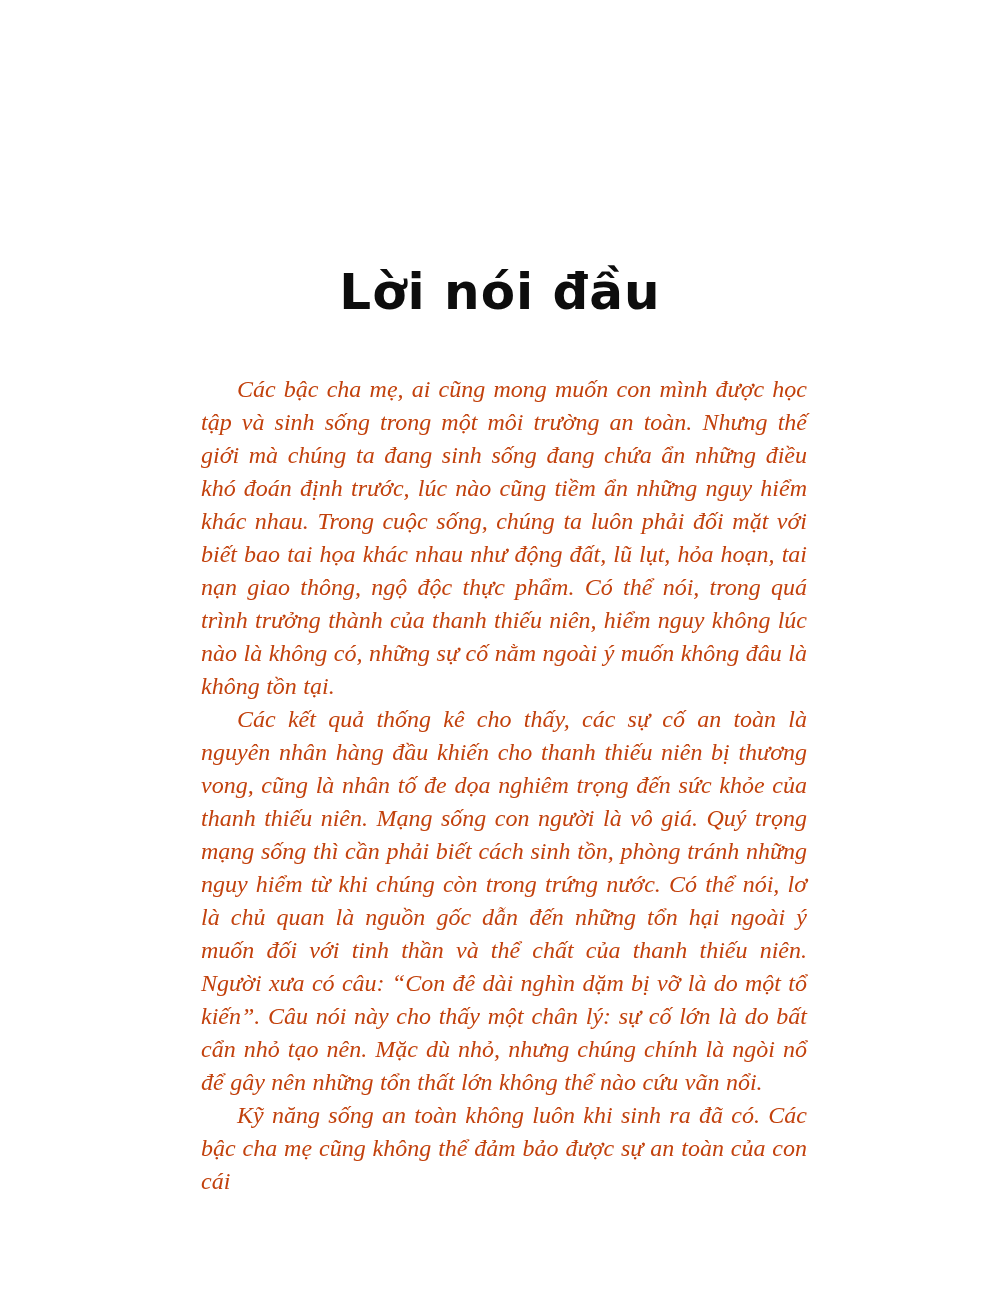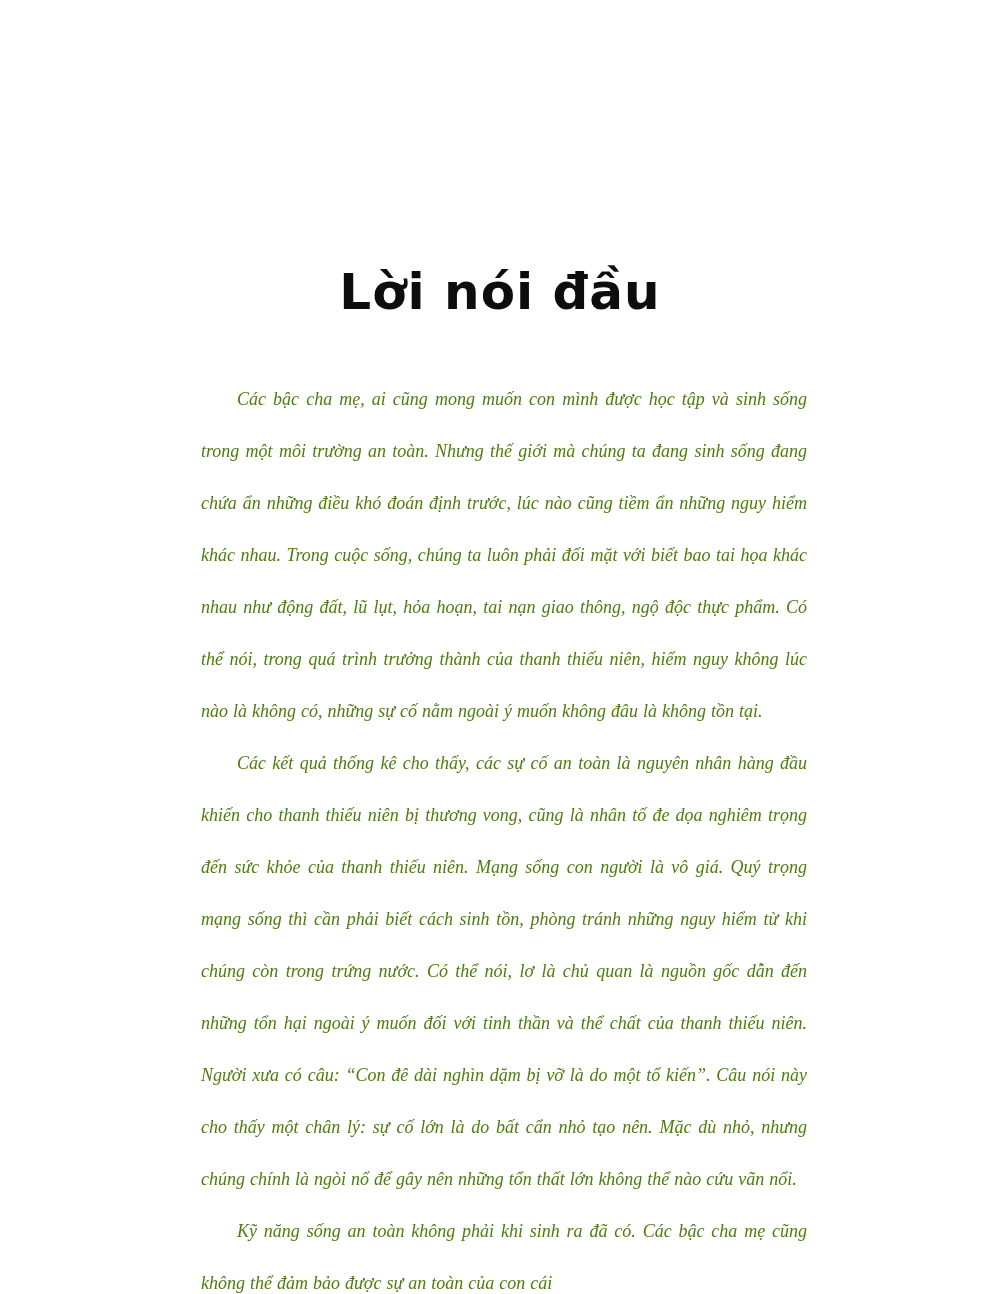--- a/index.html
+++ b/index.html
@@ -27,32 +27,32 @@
   }
   .body-text {
     width: 606px;
     margin-left: 201px;
     margin-top: 52px;
   }
   .para {
     margin: 0;
     font-family: "Liberation Serif", serif;
     font-style: italic;
-    font-size: 18px;
-    line-height: 52px;
+    font-size: 24px;
+    line-height: 33px;
     text-align: justify;
     text-indent: 36px;
-    color: #4d7c0f;
+    color: #c2410c;
     word-spacing: 0.5px;
   }
 </style>
 </head>
 <body>
 
 <div class="page">
   <h1 class="title">Lời nói đầu</h1>
 
   <div class="body-text">
     <p class="para">Các bậc cha mẹ, ai cũng mong muốn con mình được học tập và sinh sống trong một môi trường an toàn. Nhưng thế giới mà chúng ta đang sinh sống đang chứa ẩn những điều khó đoán định trước, lúc nào cũng tiềm ẩn những nguy hiểm khác nhau. Trong cuộc sống, chúng ta luôn phải đối mặt với biết bao tai họa khác nhau như động đất, lũ lụt, hỏa hoạn, tai nạn giao thông, ngộ độc thực phẩm. Có thể nói, trong quá trình trưởng thành của thanh thiếu niên, hiểm nguy không lúc nào là không có, những sự cố nằm ngoài ý muốn không đâu là không tồn tại.</p>
     <p class="para">Các kết quả thống kê cho thấy, các sự cố an toàn là nguyên nhân hàng đầu khiến cho thanh thiếu niên bị thương vong, cũng là nhân tố đe dọa nghiêm trọng đến sức khỏe của thanh thiếu niên. Mạng sống con người là vô giá. Quý trọng mạng sống thì cần phải biết cách sinh tồn, phòng tránh những nguy hiểm từ khi chúng còn trong trứng nước. Có thể nói, lơ là chủ quan là nguồn gốc dẫn đến những tổn hại ngoài ý muốn đối với tinh thần và thể chất của thanh thiếu niên. Người xưa có câu: “Con đê dài nghìn dặm bị vỡ là do một tổ kiến”. Câu nói này cho thấy một chân lý: sự cố lớn là do bất cẩn nhỏ tạo nên. Mặc dù nhỏ, nhưng chúng chính là ngòi nổ để gây nên những tổn thất lớn không thể nào cứu vãn nổi.</p>
-    <p class="para">Kỹ năng sống an toàn không phải khi sinh ra đã có. Các bậc cha mẹ cũng không thể đảm bảo được sự an toàn của con cái</p>
+    <p class="para">Kỹ năng sống an toàn không luôn khi sinh ra đã có. Các bậc cha mẹ cũng không thể đảm bảo được sự an toàn của con cái</p>
   </div>
 </div>
 
 </body></html>

